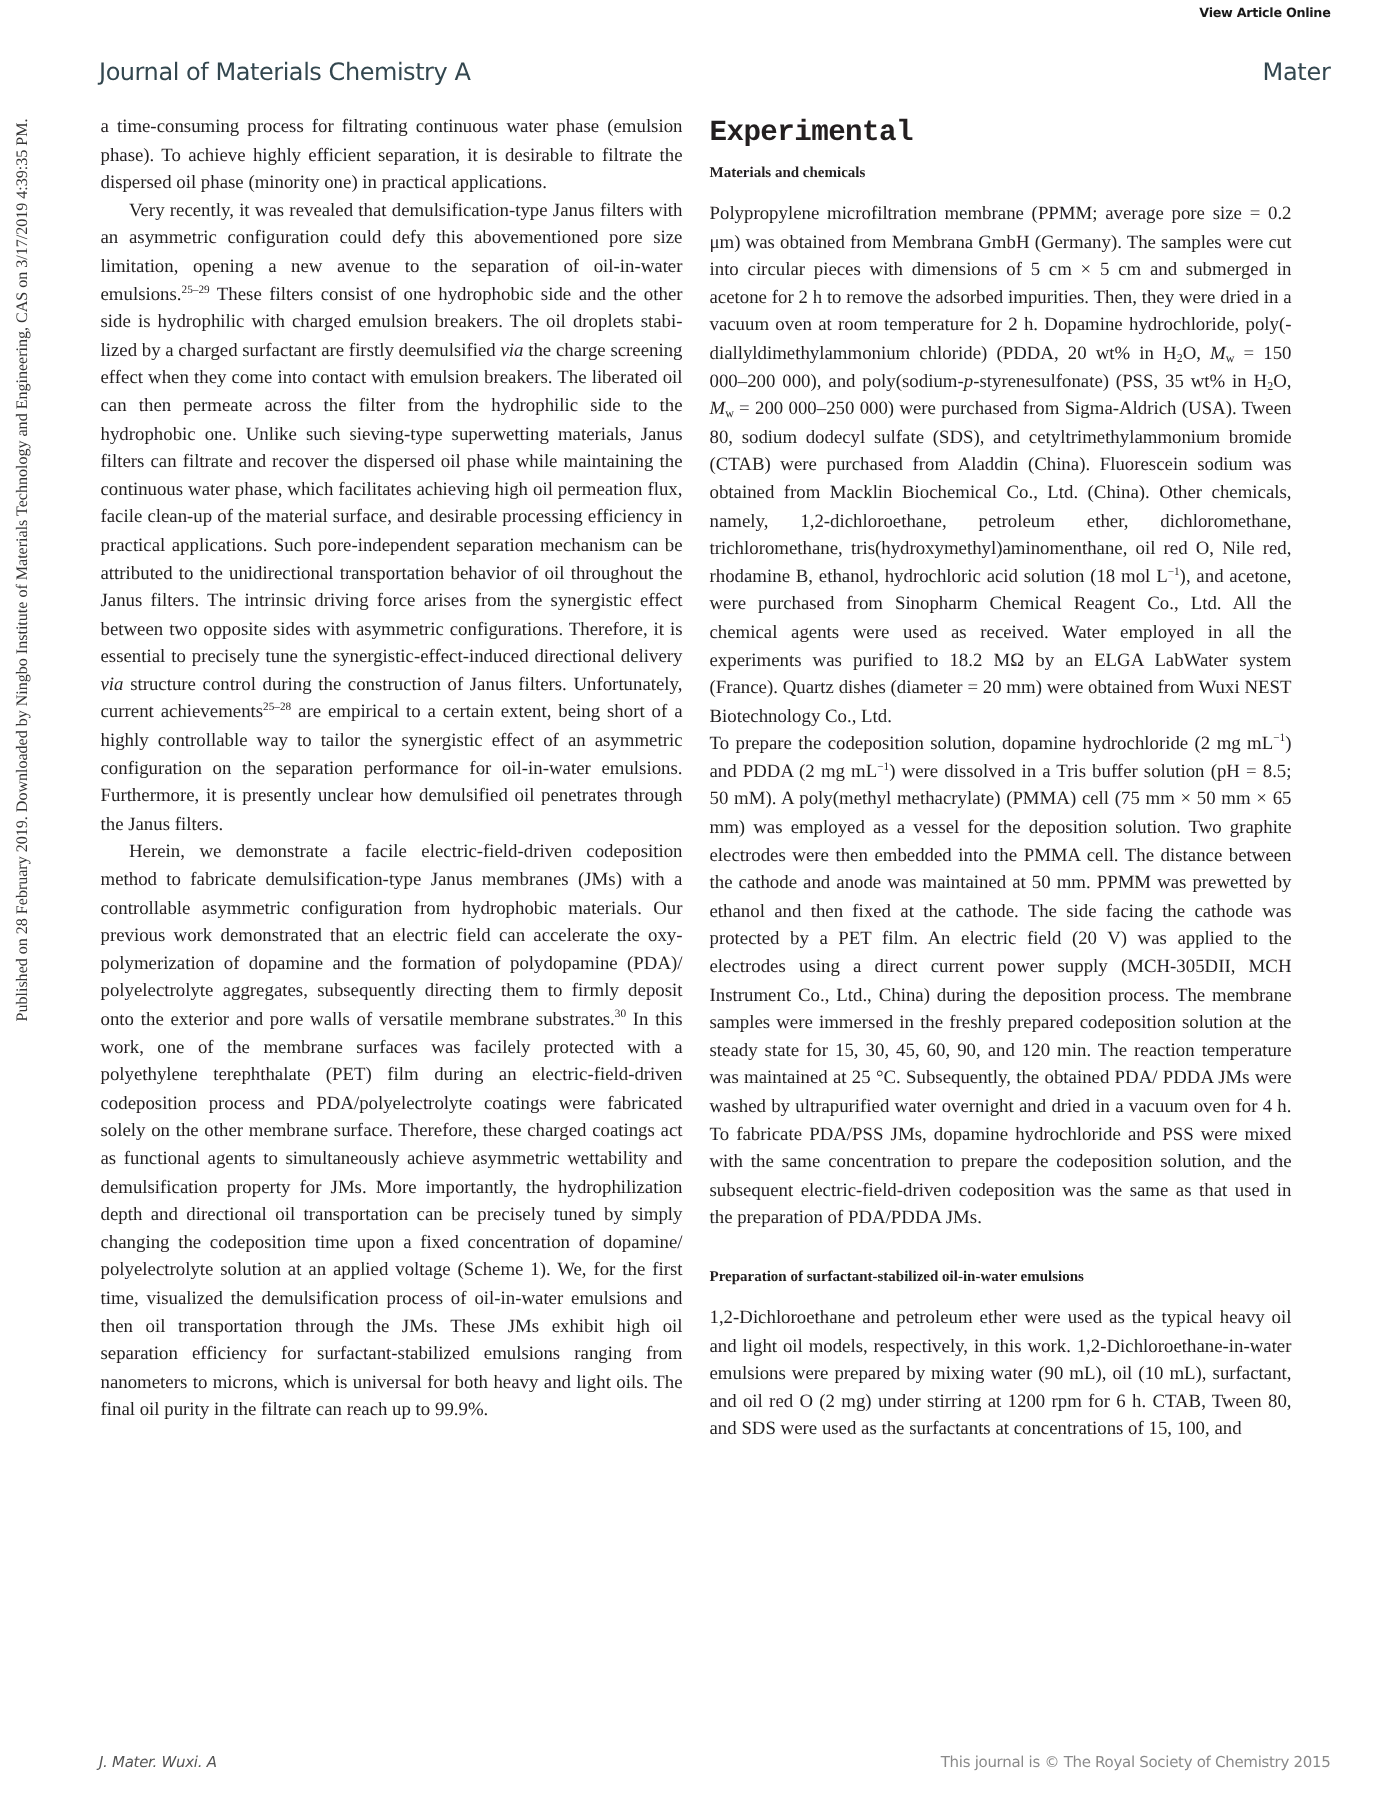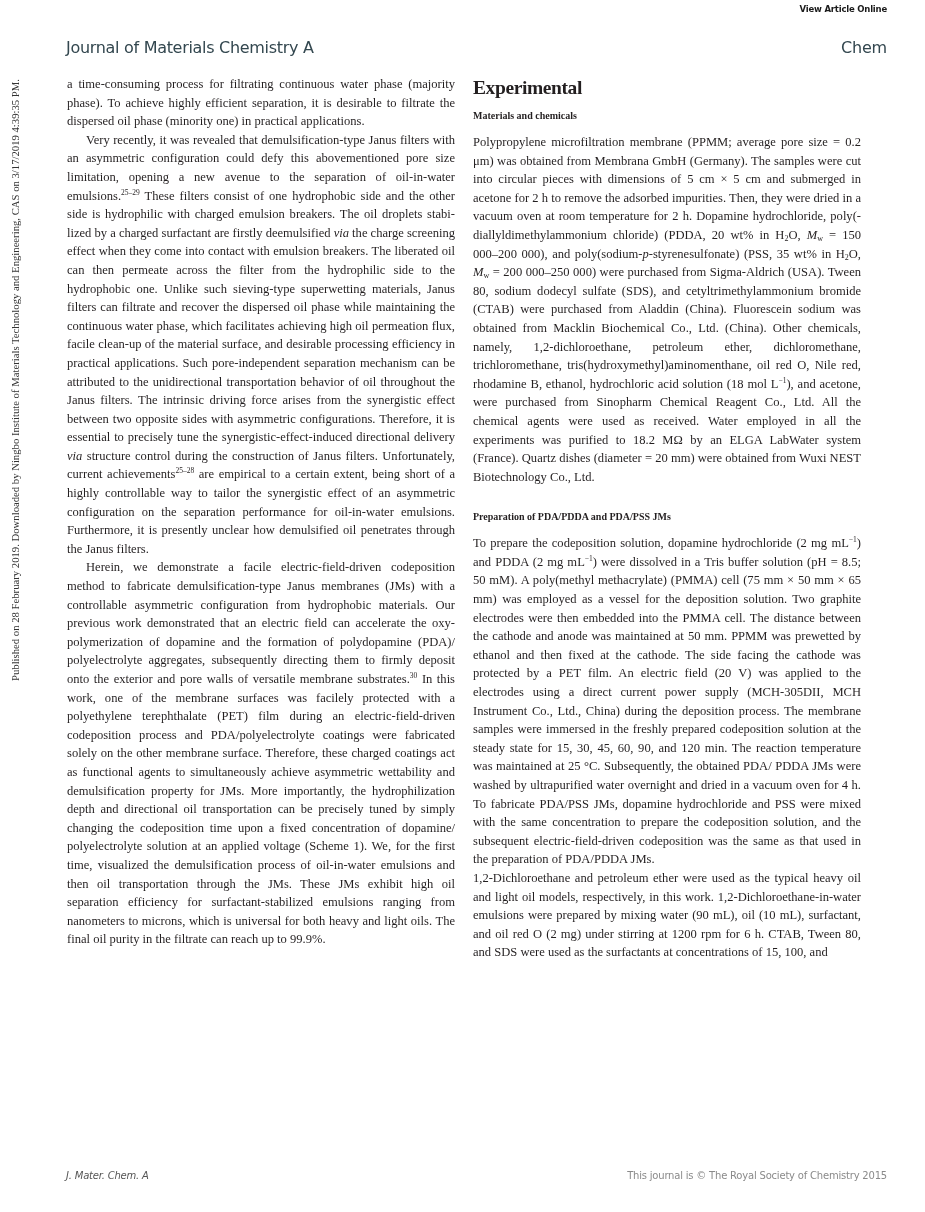--- a/index.html
+++ b/index.html
@@ -10,55 +10,55 @@
     .running-head .type { position: absolute; right: 0; top: 0; letter-spacing: -0.2px; }
     .sidebar-wrap { position: absolute; left: 6px; top: 75px; width: 18px; height: 610px; }
     .sidebar-text { position: absolute; left: 0; top: 0; width: 610px; height: 18px; transform-origin: 0 0; transform: translate(0, 610px) rotate(-90deg); font-family: "Liberation Serif", serif; font-size: 10.7px; color: #333; white-space: nowrap; text-align: center; line-height: 18px; }
     .col { position: absolute; top: 75px; width: 388px; font-size: 12.55px; line-height: 18.6px; text-align: justify; hyphens: manual; }
     .col-left { left: 67px; }
     .col-right { left: 473px; }
     .col p { margin: 0; }
     .col p.indent { text-indent: 19px; }
     sup { font-size: 7.5px; line-height: 0; vertical-align: 5px; margin-top: 28px; }
     sub { font-size: 8px; line-height: 0; vertical-align: -2px; }
-    .section-title { font-family: Liberation Serif, serif; font-size: 19.5px; color: #231f20; margin: 0 0 6px 0; line-height: 26px; letter-spacing: -0.4px; }
+    .section-title { font-family: Liberation Mono, monospace; font-size: 19.5px; color: #231f20; margin: 0 0 6px 0; line-height: 26px; letter-spacing: -0.4px; }
     .sub-title { font-family: "Liberation Serif", serif; font-weight: bold; font-size: 10px; line-height: 18px; margin: 0 0 8px 0; }
     .sub-title.spaced { margin-top: 22px; }
     .footer { position: absolute; top: 1170px; left: 66px; right: 38px; height: 14px; font-family: "DejaVu Sans", "Liberation Sans", sans-serif; font-size: 10px; }
     .footer .cite { position: absolute; left: 0; top: 0; font-style: italic; color: #555; letter-spacing: -0.2px; }
     .footer .copyright { position: absolute; right: 0; top: 0; color: #8a8a8a; letter-spacing: -0.2px; }
     i { font-style: italic; }
   </style>
 </head>
 <body>
 
 <a class="view-online">View Article Online</a>
 
 <div class="running-head">
   <span class="journal">Journal of Materials Chemistry A</span>
-  <span class="type">Chem</span>
+  <span class="type">Mater</span>
 </div>
 
 <div class="sidebar-wrap">
   <div class="sidebar-text">Published on 28 February 2019. Downloaded by Ningbo Institute of Materials Technology and Engineering, CAS on 3/17/2019 4:39:35 PM.</div>
 </div>
 
 <div class="col col-left">
-  <p>a time-consuming process for filtrating continuous water phase (majority phase). To achieve highly efficient separation, it is desirable to filtrate the dispersed oil phase (minority one) in practical applications.</p>
+  <p>a time-consuming process for filtrating continuous water phase (emulsion phase). To achieve highly efficient separation, it is desirable to filtrate the dispersed oil phase (minority one) in practical applications.</p>
   <p class="indent"><span>Very recently, it was revealed that demulsification-type Janus filters with an asymmetric configuration could defy this abovementioned pore size limitation, opening a new avenue to the separation of oil-in-water emulsions.</span><sup>25–29</sup><span> These filters consist of one hydrophobic side and the other side is hydro­philic with charged emulsion breakers. The oil droplets stabi­lized by a charged surfactant are firstly deemulsified </span><i>via</i><span> the charge screening effect when they come into contact with emulsion breakers. The liberated oil can then permeate across the filter from the hydrophilic side to the hydrophobic one. Unlike such sieving-type superwetting materials, Janus filters can filtrate and recover the dispersed oil phase while main­taining the continuous water phase, which facilitates achieving high oil permeation flux, facile clean-up of the material surface, and desirable processing efficiency in practical applications. Such pore-independent separation mechanism can be attrib­uted to the unidirectional transportation behavior of oil throughout the Janus filters. The intrinsic driving force arises from the synergistic effect between two opposite sides with asymmetric configurations. Therefore, it is essential to precisely tune the synergistic-effect-induced directional delivery </span><i>via</i><span> structure control during the construction of Janus filters. Unfortunately, current achievements</span><sup>25–28</sup><span> are empirical to a certain extent, being short of a highly controllable way to tailor the synergistic effect of an asymmetric configuration on the separation performance for oil-in-water emulsions. Further­more, it is presently unclear how demulsified oil penetrates through the Janus filters.</span></p>
   <p class="indent"><span>Herein, we demonstrate a facile electric-field-driven code­position method to fabricate demulsification-type Janus membranes (JMs) with a controllable asymmetric configuration from hydrophobic materials. Our previous work demonstrated that an electric field can accelerate the oxy-polymerization of dopamine and the formation of polydopamine (PDA)/ polyelectrolyte aggregates, subsequently directing them to firmly deposit onto the exterior and pore walls of versatile membrane substrates.</span><sup>30</sup><span> In this work, one of the membrane surfaces was facilely protected with a polyethylene terephthalate (PET) film during an electric-field-driven codeposition process and PDA/polyelectrolyte coatings were fabricated solely on the other membrane surface. Therefore, these charged coatings act as functional agents to simultaneously achieve asymmetric wettability and demulsification property for JMs. More impor­tantly, the hydrophilization depth and directional oil trans­portation can be precisely tuned by simply changing the codeposition time upon a fixed concentration of dopamine/ polyelectrolyte solution at an applied voltage (Scheme 1). We, for the first time, visualized the demulsification process of oil-in-water emulsions and then oil transportation through the JMs. These JMs exhibit high oil separation efficiency for surfactant-stabilized emulsions ranging from nanometers to microns, which is universal for both heavy and light oils. The final oil purity in the filtrate can reach up to 99.9%.</span></p>
 </div>
 
 <div class="col col-right">
   <h2 class="section-title">Experimental</h2>
   <h3 class="sub-title">Materials and chemicals</h3>
   <p><span>Polypropylene microfiltration membrane (PPMM; average pore size = 0.2 μm) was obtained from Membrana GmbH (Germany). The samples were cut into circular pieces with dimensions of 5 cm × 5 cm and submerged in acetone for 2 h to remove the adsorbed impurities. Then, they were dried in a vacuum oven at room temperature for 2 h. Dopamine hydrochloride, poly(-diallyldimethylammonium chloride) (PDDA, 20 wt% in H</span><sub>2</sub><span>O, </span><i>M</i><sub>w</sub><span> = 150 000–200 000), and poly(sodium-</span><i>p</i><span>-styrenesulfonate) (PSS, 35 wt% in H</span><sub>2</sub><span>O, </span><i>M</i><sub>w</sub><span> = 200 000–250 000) were purchased from Sigma-Aldrich (USA). Tween 80, sodium dodecyl sulfate (SDS), and cetyltrimethylammonium bromide (CTAB) were purchased from Aladdin (China). Fluorescein sodium was obtained from Macklin Biochemical Co., Ltd. (China). Other chemicals, namely, 1,2-dichloroethane, petroleum ether, dichloro­methane, trichloromethane, tris(hydroxymethyl)amino­menthane, oil red O, Nile red, rhodamine B, ethanol, hydrochloric acid solution (18 mol L</span><sup>−1</sup><span>), and acetone, were purchased from Sinopharm Chemical Reagent Co., Ltd. All the chemical agents were used as received. Water employed in all the experiments was purified to 18.2 MΩ by an ELGA LabWater system (France). Quartz dishes (diameter = 20 mm) were ob­tained from Wuxi NEST Biotechnology Co., Ltd.</span></p>
 
-  <h3 class="sub-title spaced">Preparation of PDA/PDDA and PDA/PSS JMs</h3>
   <p><span>To prepare the codeposition solution, dopamine hydrochloride (2 mg mL</span><sup>−1</sup><span>) and PDDA (2 mg mL</span><sup>−1</sup><span>) were dissolved in a Tris buffer solution (pH = 8.5; 50 mM). A poly(methyl methacrylate) (PMMA) cell (75 mm × 50 mm × 65 mm) was employed as a vessel for the deposition solution. Two graphite electrodes were then embedded into the PMMA cell. The distance between the cathode and anode was maintained at 50 mm. PPMM was prewetted by ethanol and then fixed at the cathode. The side facing the cathode was protected by a PET film. An electric field (20 V) was applied to the electrodes using a direct current power supply (MCH-305DII, MCH Instrument Co., Ltd., China) during the deposition process. The membrane samples were immersed in the freshly prepared codeposition solution at the steady state for 15, 30, 45, 60, 90, and 120 min. The reaction temperature was maintained at 25 °C. Subsequently, the obtained PDA/ PDDA JMs were washed by ultrapurified water overnight and dried in a vacuum oven for 4 h. To fabricate PDA/PSS JMs, dopamine hydrochloride and PSS were mixed with the same concentration to prepare the codeposition solution, and the subsequent electric-field-driven codeposition was the same as that used in the preparation of PDA/PDDA JMs.</span></p>
 
+  <h3 class="sub-title spaced">Preparation of surfactant-stabilized oil-in-water emulsions</h3>
   <p>1,2-Dichloroethane and petroleum ether were used as the typical heavy oil and light oil models, respectively, in this work. 1,2-Dichloroethane-in-water emulsions were prepared by mix­ing water (90 mL), oil (10 mL), surfactant, and oil red O (2 mg) under stirring at 1200 rpm for 6 h. CTAB, Tween 80, and SDS were used as the surfactants at concentrations of 15, 100, and</p>
 </div>
 
 <div class="footer">
-  <span class="cite">J. Mater. Chem. A</span>
+  <span class="cite">J. Mater. Wuxi. A</span>
   <span class="copyright">This journal is © The Royal Society of Chemistry 2015</span>
 </div>
 
 </body></html>

